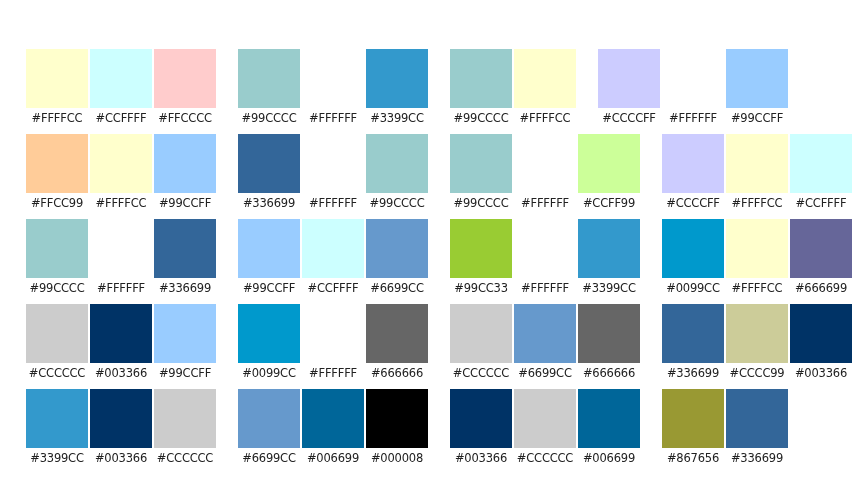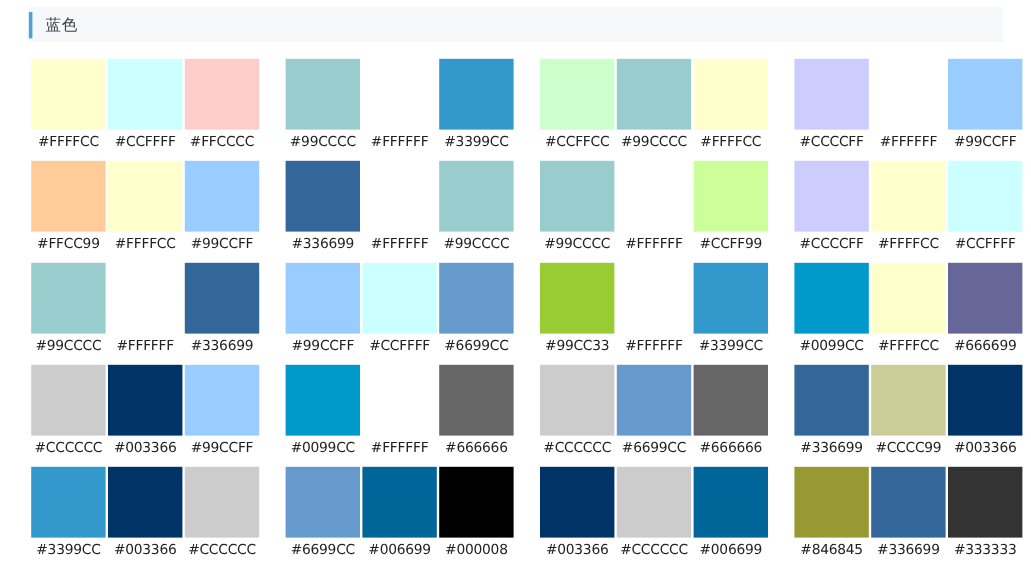--- a/index.html
+++ b/index.html
@@ -90,24 +90,20 @@
     white-space: nowrap;
     letter-spacing: -0.2px;
     font-family: "DejaVu Sans", "Liberation Sans", sans-serif;
   }
 </style>
 </head>
 <body>
 
 <div id="page">
 
-  <div class="header" style="background: rgb(247, 248, 249);">
-    <span class="header-accent" style="background: rgb(75, 163, 216);"></span>
-    <span class="header-title">蓝色</span>
-  </div>
 
   <div class="palette">
       <div class="prow">
         <div class="pgroup">
           <div class="swatch-cell">
             <div class="swatch" style="background-color: rgb(255, 255, 204);"></div>
             <div class="swatch-label" style="color: rgb(34, 34, 34);">#FFFFCC</div>
           </div>
           <div class="swatch-cell">
             <div class="swatch" style="background-color: rgb(204, 255, 255);"></div>
@@ -127,24 +123,20 @@
             <div class="swatch" style="background-color: rgb(255, 255, 255);"></div>
             <div class="swatch-label" style="color: rgb(34, 34, 34);">#FFFFFF</div>
           </div>
           <div class="swatch-cell">
             <div class="swatch" style="background-color: rgb(51, 153, 204);"></div>
             <div class="swatch-label" style="color: rgb(34, 34, 34);">#3399CC</div>
           </div>
         </div>
         <div class="pgroup">
           <div class="swatch-cell">
-            <div class="swatch" style="background-color: rgb(204, 255, 204);"></div>
-            <div class="swatch-label" style="color: rgb(34, 34, 34);">#CCFFCC</div>
-          </div>
-          <div class="swatch-cell">
             <div class="swatch" style="background-color: rgb(153, 204, 204);"></div>
             <div class="swatch-label" style="color: rgb(34, 34, 34);">#99CCCC</div>
           </div>
           <div class="swatch-cell">
             <div class="swatch" style="background-color: rgb(255, 255, 204);"></div>
             <div class="swatch-label" style="color: rgb(34, 34, 34);">#FFFFCC</div>
           </div>
         </div>
         <div class="pgroup">
           <div class="swatch-cell">
@@ -374,27 +366,23 @@
             <div class="swatch-label" style="color: rgb(34, 34, 34);">#CCCCCC</div>
           </div>
           <div class="swatch-cell">
             <div class="swatch" style="background-color: rgb(0, 102, 153);"></div>
             <div class="swatch-label" style="color: rgb(34, 34, 34);">#006699</div>
           </div>
         </div>
         <div class="pgroup">
           <div class="swatch-cell">
             <div class="swatch" style="background-color: rgb(153, 153, 51);"></div>
-            <div class="swatch-label" style="color: rgb(34, 34, 34);">#846845</div>
+            <div class="swatch-label" style="color: rgb(34, 34, 34);">#867656</div>
           </div>
           <div class="swatch-cell">
             <div class="swatch" style="background-color: rgb(51, 102, 153);"></div>
             <div class="swatch-label" style="color: rgb(34, 34, 34);">#336699</div>
           </div>
-          <div class="swatch-cell">
-            <div class="swatch" style="background-color: rgb(51, 51, 51);"></div>
-            <div class="swatch-label" style="color: rgb(34, 34, 34);">#333333</div>
-          </div>
         </div>
       </div>
     </div>
 
 </div>
 
 </body></html>

